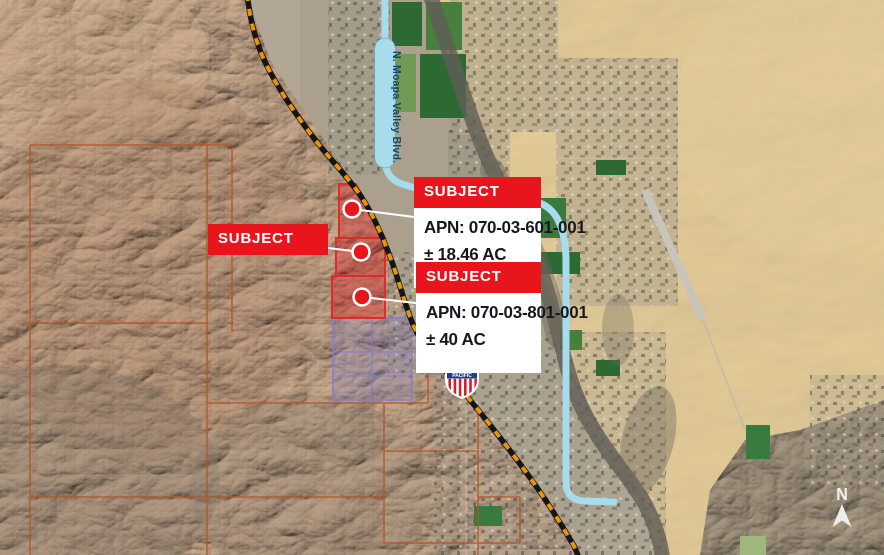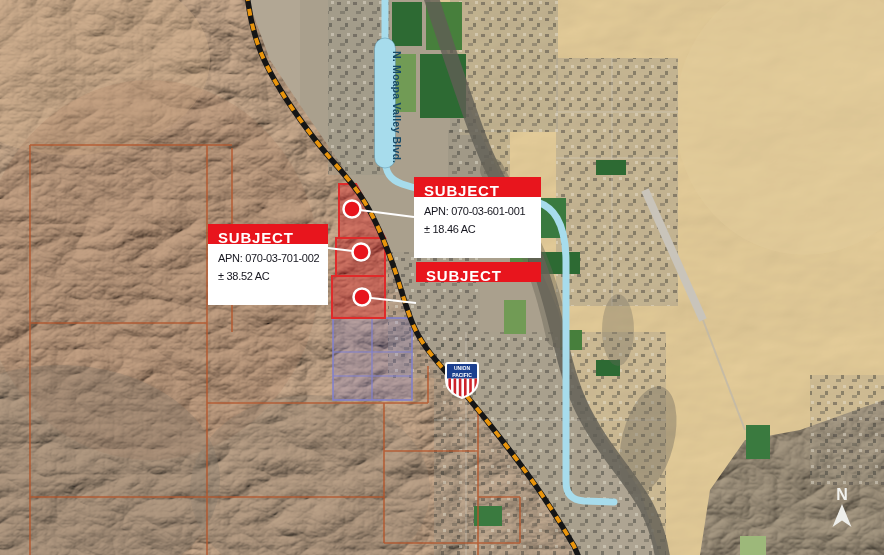--- a/index.html
+++ b/index.html
@@ -9,26 +9,26 @@
     background:#b0a693;
   }
   #map-stage{position:absolute;left:0;top:0;width:884px;height:555px;}
   #terrain-svg{position:absolute;left:0;top:0;}
   .callout{
     position:absolute;z-index:20;
   }
   .callout-header{
     background:#e8151d;color:#ffffff;
     font-weight:bold;font-size:15px;letter-spacing:.8px;
-    height:20px;line-height:28px;padding-left:10px;
+    height:31px;line-height:28px;padding-left:10px;
     white-space:nowrap;
   }
   .callout-body{
     background:#ffffff;color:#16161f;
-    font-weight:normal;font-size:11px;letter-spacing:-0.3px;
+    font-weight:bold;font-size:17px;letter-spacing:-0.3px;
     line-height:1.6;padding:6px 8px 20px 10px;white-space:nowrap;
   }
 </style>
 </head>
 <body>
 
 <div id="map-stage">
 
 <svg id="terrain-svg" width="884" height="555" viewBox="0 0 884 555">
   <defs>
@@ -217,23 +217,23 @@
 <div class="callout" style="left:414px;top:177px;width:127px;">
   <div class="callout-header">SUBJECT</div>
   <div class="callout-body">
     <div>APN: 070-03-601-001</div>
     <div>± 18.46 AC</div>
   </div>
 </div>
 
 <div class="callout" style="left:208px;top:224px;width:120px;">
   <div class="callout-header">SUBJECT</div>
-  <div class="callout-body">
-    <div>APN: 070-03-701-002</div>
-    <div>± 38.52 AC</div>
-  </div>
 </div>
 
 <div class="callout" style="left:416px;top:262px;width:125px;">
   <div class="callout-header">SUBJECT</div>
+  <div class="callout-body">
+    <div>APN: 070-03-801-001</div>
+    <div>± 40 AC</div>
+  </div>
 </div>
 
 </div>
 
 </body></html>

